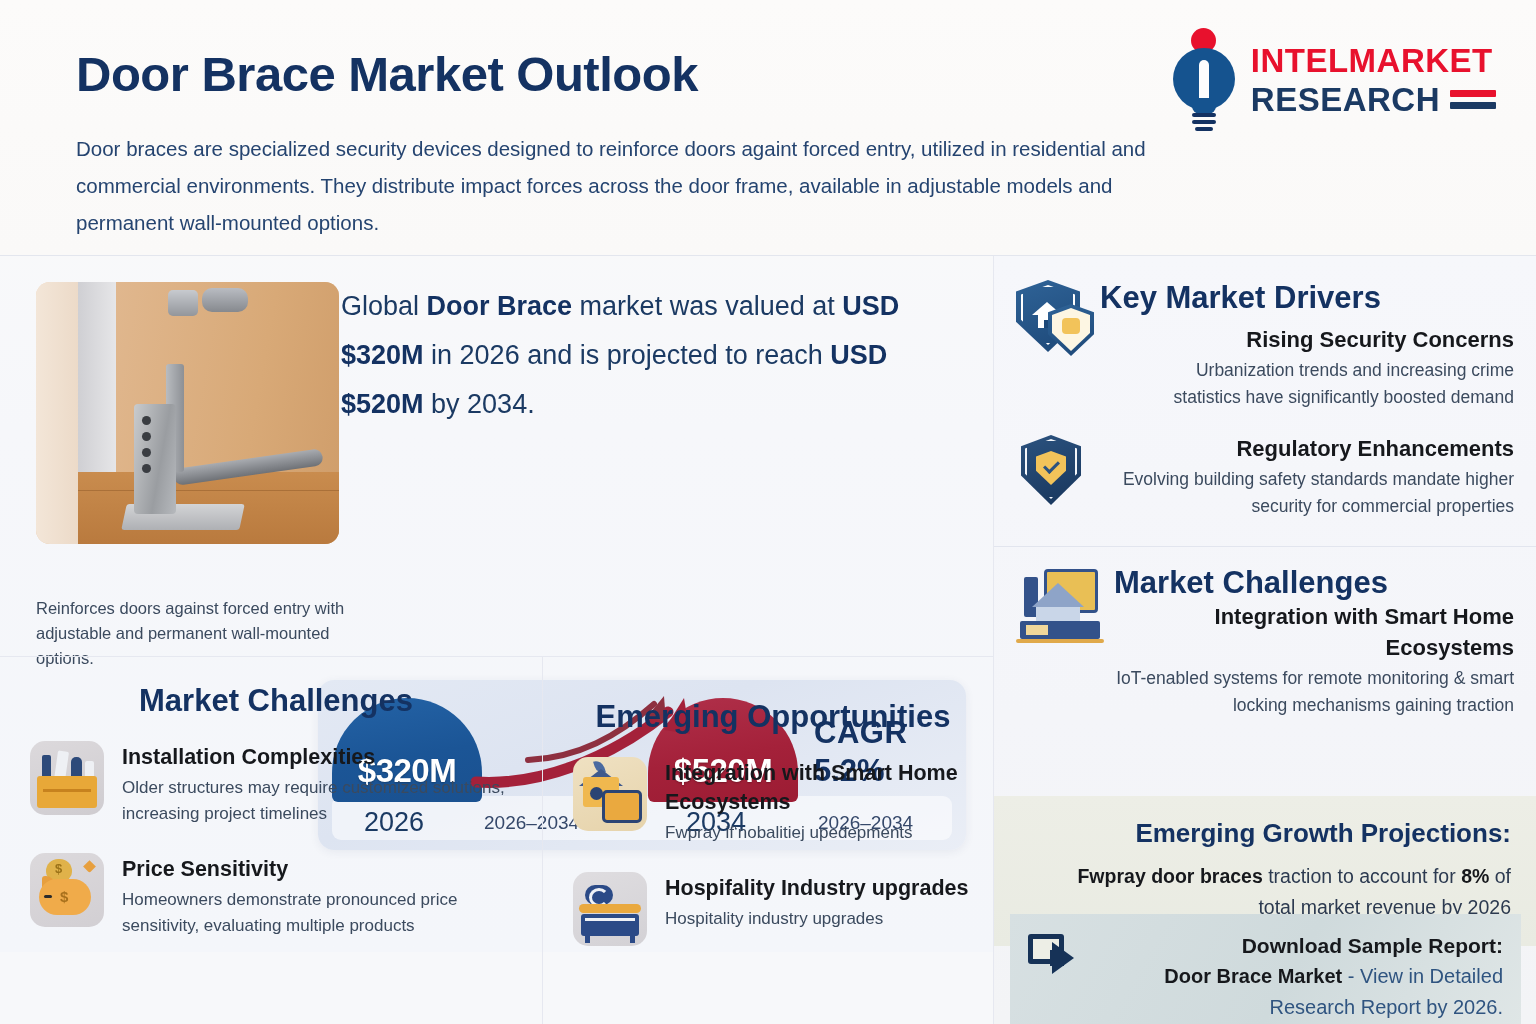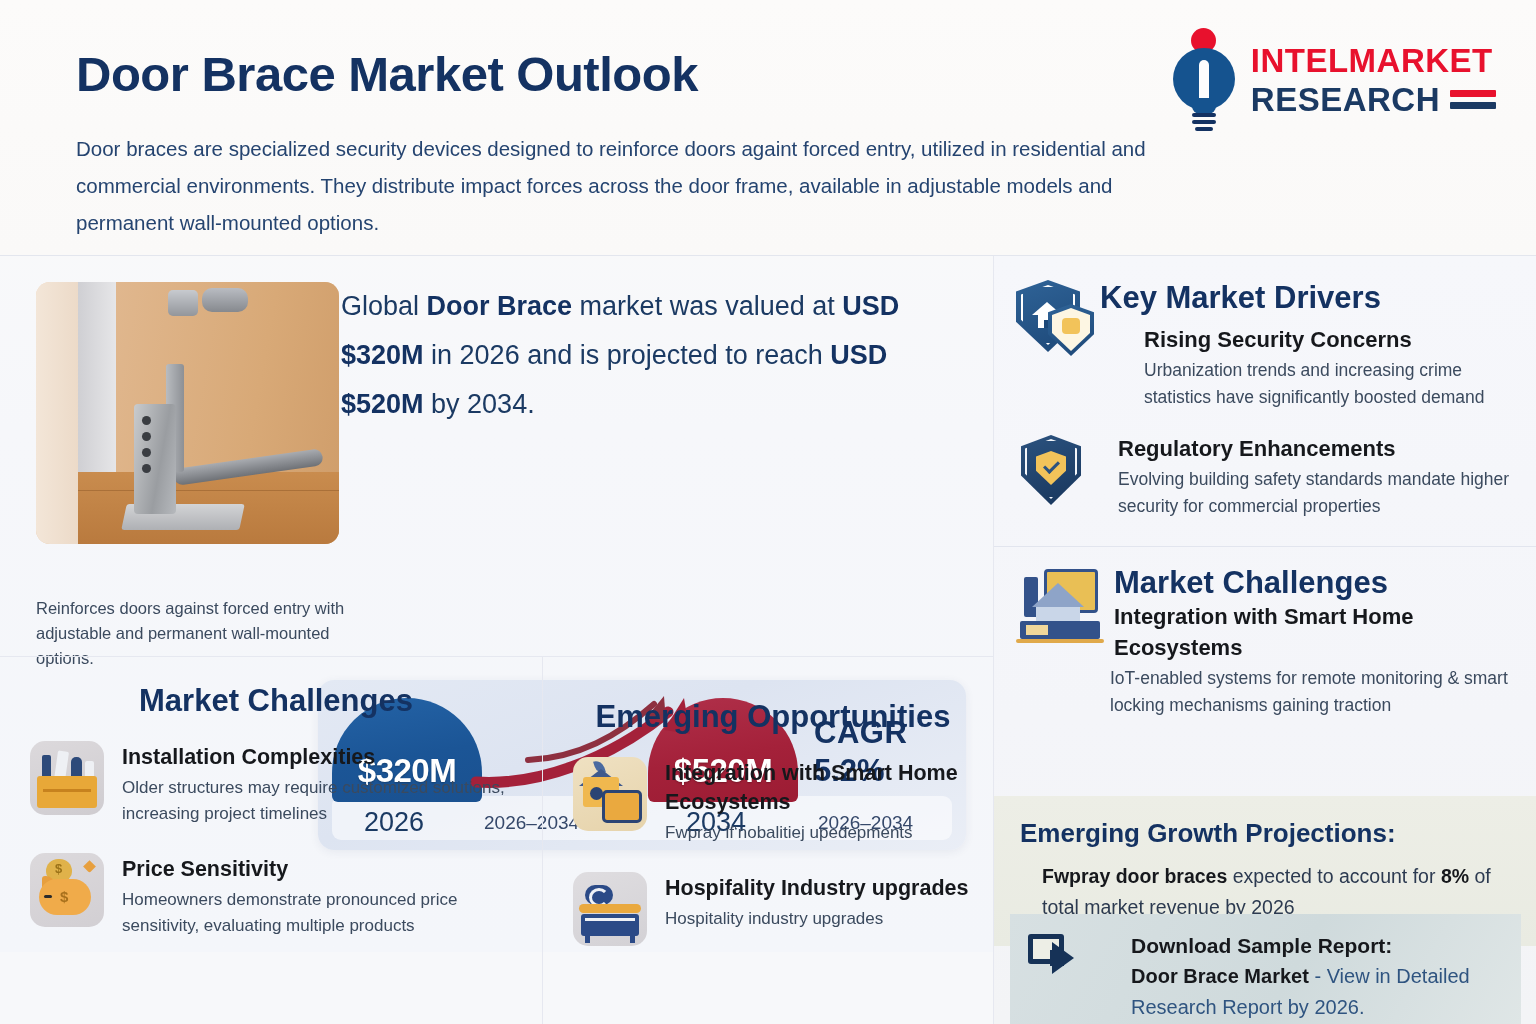--- a/index.html
+++ b/index.html
@@ -42,21 +42,21 @@
   .logo-bot .w{font-size:33px;font-weight:bold;color:#1b3a63;letter-spacing:0.5px;}
   .logo-bars{display:flex;flex-direction:column;gap:5px;}
   .logo-bars i{display:block;width:46px;height:7px;border-radius:1px;}
   .logo-bars .r{background:#e8112d;}
   .logo-bars .n{background:#1b3a63;}
 
   
   .leftcol{position:absolute;left:0;top:256px;width:993px;height:768px;}
   .rightcol{position:absolute;left:993px;top:256px;width:543px;height:768px;
             background:linear-gradient(180deg,#f6f7fb 0%,#f4f5f9 60%,#f3f4f6 100%);
-            border-left:1px solid #e6e8f0;box-sizing:border-box;}
+            border-left:1px solid #e6e8f0;box-sizing:border-box;text-align:right;}
 
   
   .prodcard{position:absolute;left:36px;top:26px;width:303px;height:262px;
             border-radius:14px;overflow:hidden;
             background:linear-gradient(135deg,#f0d7bd 0%,#e7c39f 45%,#dcb38c 100%);}
   .prod-wall{position:absolute;left:0;top:0;width:42px;height:100%;
              background:linear-gradient(90deg,#f3e6d8,#ecdac8);}
   .prod-jamb{position:absolute;left:42px;top:0;width:38px;height:100%;
              background:linear-gradient(90deg,#cfcfd3,#e6e6e8);}
   .prod-door{position:absolute;left:80px;top:0;width:223px;height:100%;
@@ -439,21 +439,21 @@
       </div>
       <div class="rc-item" style="margin-left:98px;margin-top:-42px;">
         <div class="rc-ih">Integration with Smart Home Ecosystems</div>
         <div class="rc-ip" style="margin-left:-4px;">IoT-enabled systems for remote monitoring &amp; smart locking mechanisms gaining traction</div>
       </div>
     </div>
 
     <div class="growth">
       <h4>Emerging Growth Projections:</h4>
       <p>
-        <b>Fwpray door braces</b><span> expected to account for </span><b>8%</b><span> of total market revenue by 2026</span>
+        <b>Fwpray door braces</b><span> traction to account for </span><b>8%</b><span> of total market revenue by 2026</span>
       </p>
     </div>
 
     <div class="dlbox">
       <div class="dlicon">
         <div class="sq"></div>
           <div class="st"></div>
           <div class="ar"></div>
       </div>
       <div class="dltext">

